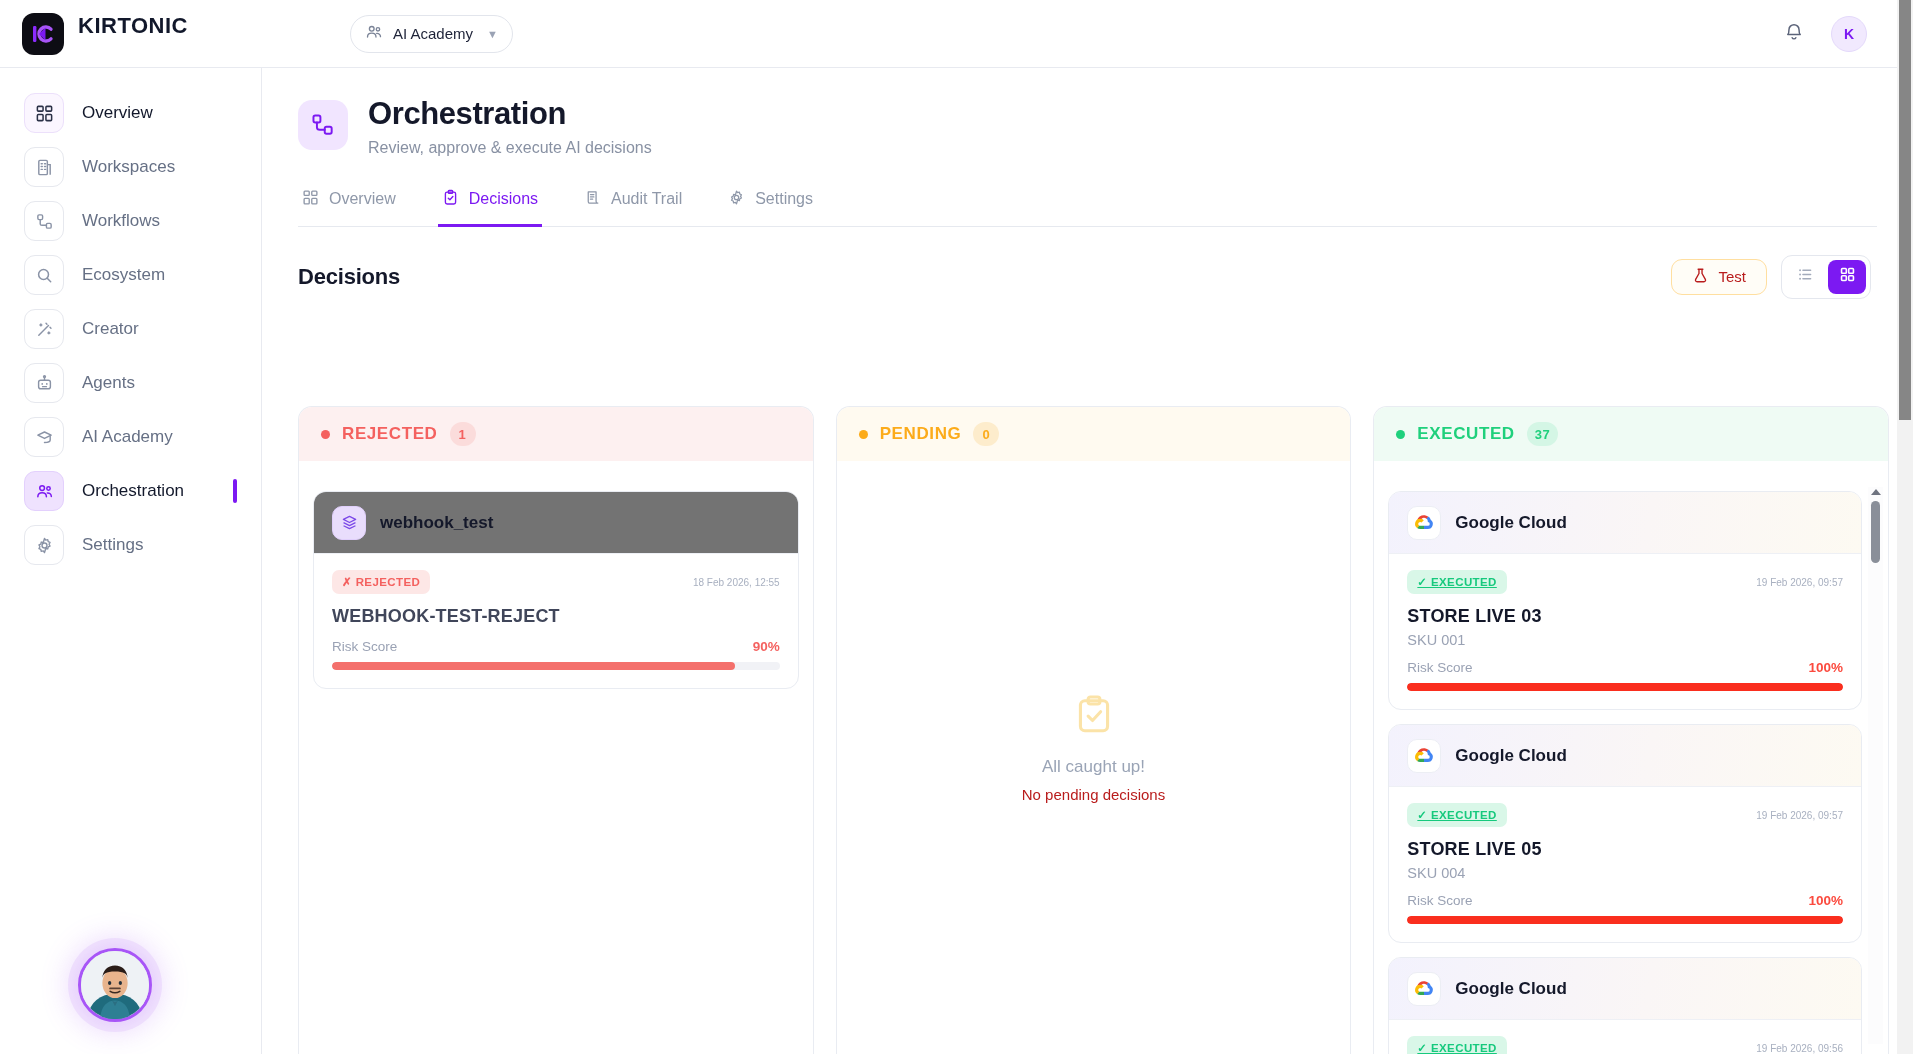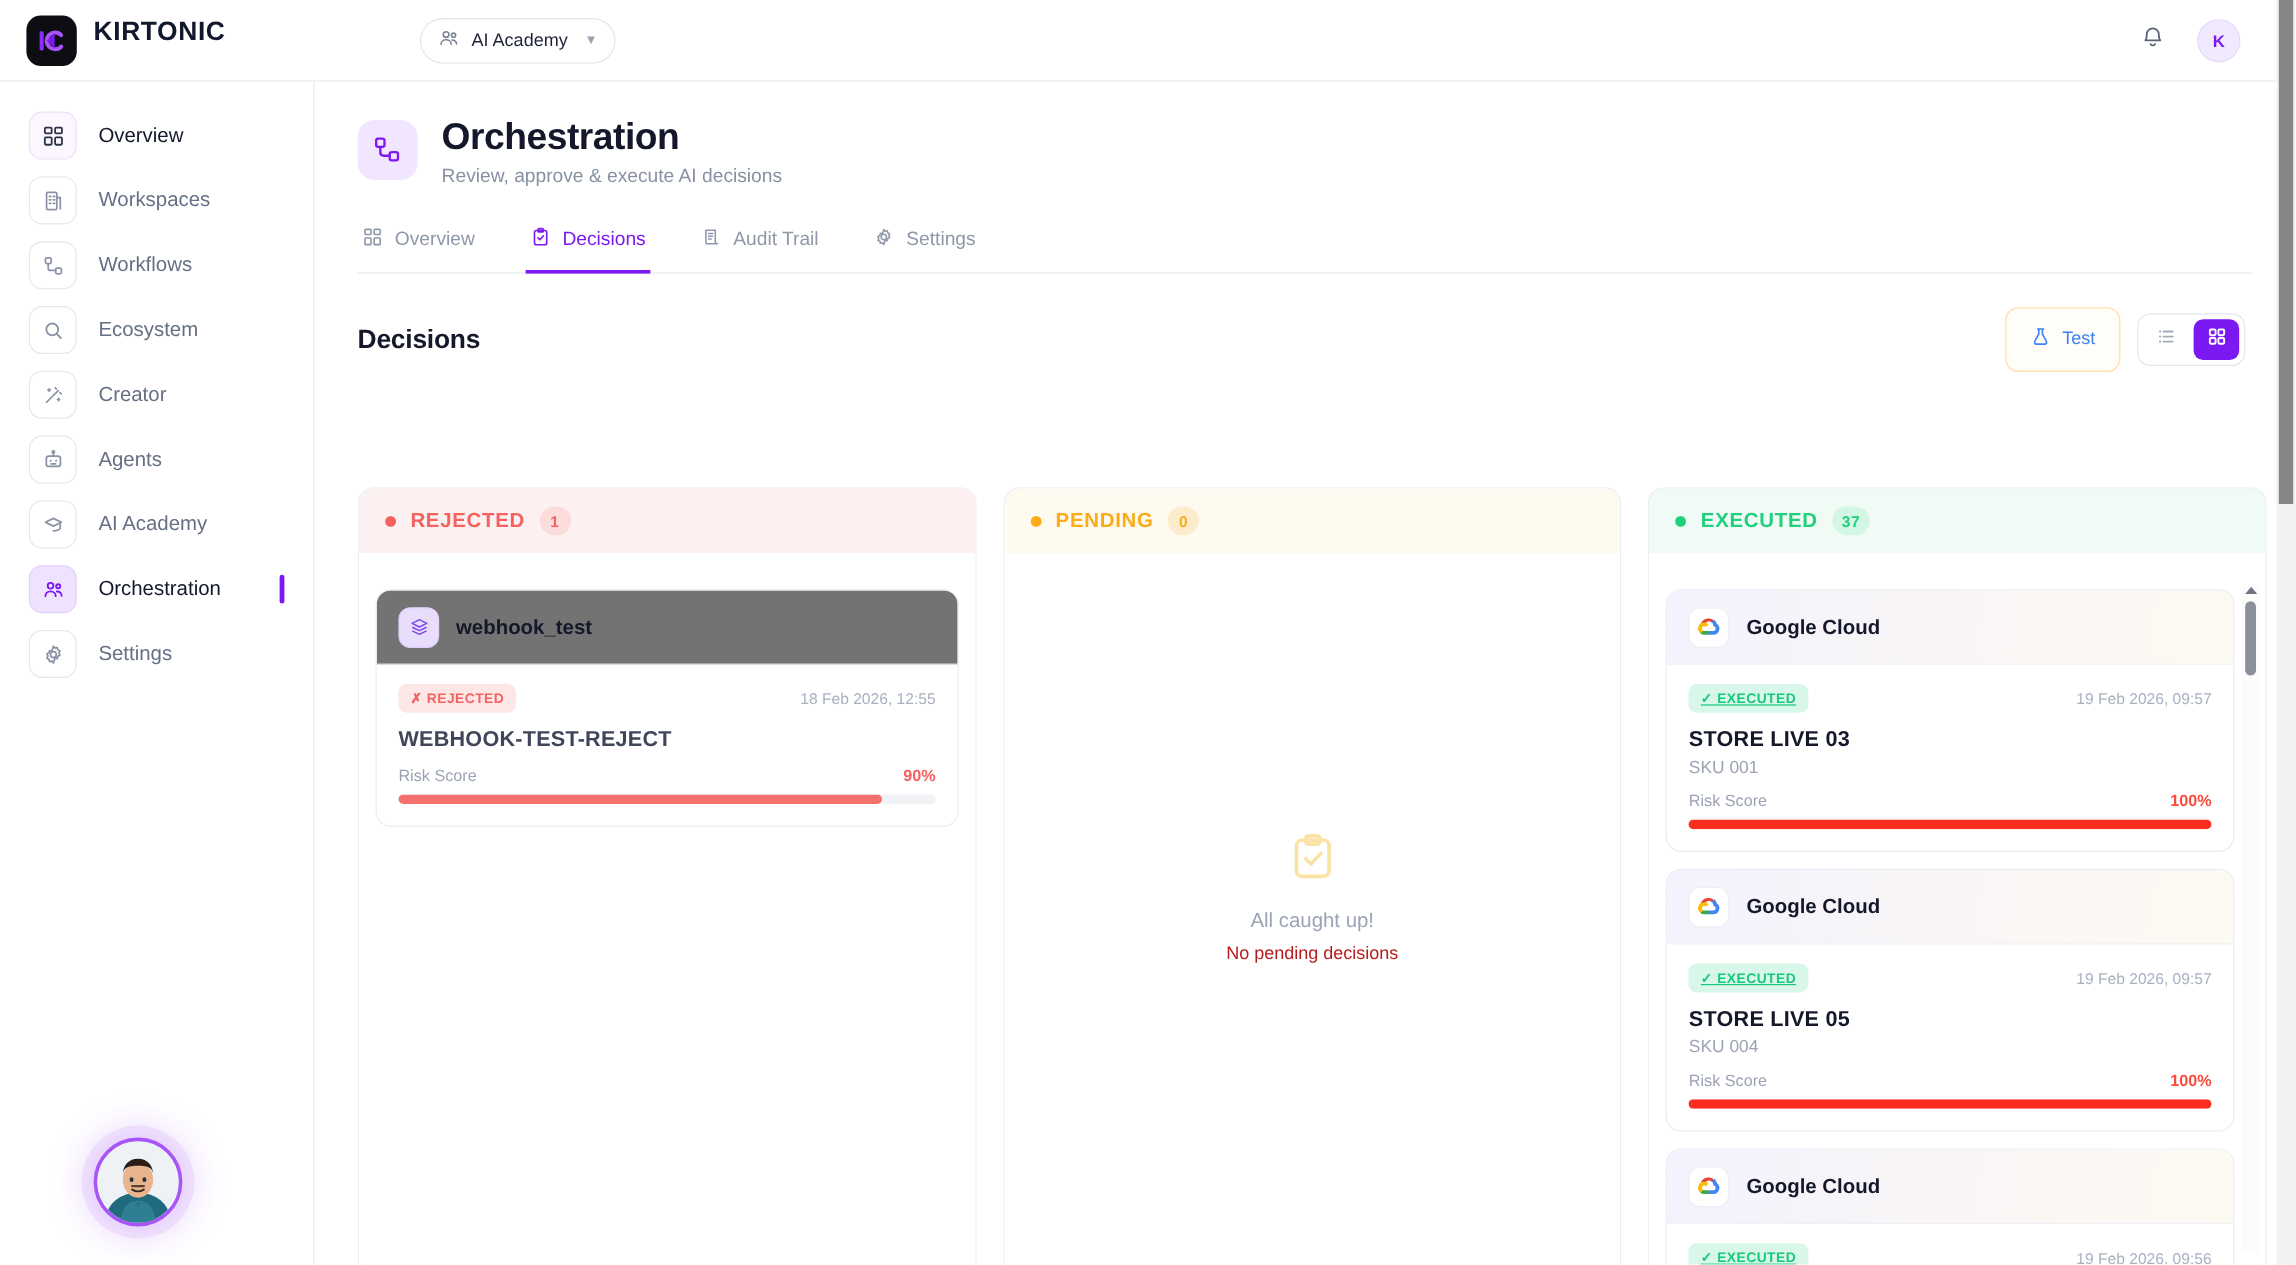--- a/index.html
+++ b/index.html
@@ -112,23 +112,23 @@
   }
   .tab.active { color: #7c19f2; border-bottom-color: #7c19f2; font-weight: 500; }
 
   .section-row {
     display: flex; align-items: center; margin: 28px 42px 0 36px;
   }
   .section-title { font-size: 22px; font-weight: 600; color: #14182a; letter-spacing: -0.2px;}
   .section-actions { margin-left: auto; display: flex; align-items: center; gap: 14px; }
   .btn-test {
     display: flex; align-items: center; gap: 9px;
-    height: 54px; padding: 0 20px; border-radius: 11px;
+    height: 36px; padding: 0 20px; border-radius: 11px;
     border: 1px solid #ffdfa0; background: #fffdf7;
-    color: #3b82f6; font-size: 15px; font-weight: 500;
+    color: #b91c1c; font-size: 15px; font-weight: 500;
   }
   .view-toggle {
     display: flex; align-items: center; gap: 4px;
     border: 1px solid #e4e7ee; border-radius: 11px; padding: 4px; background: #fff;
   }
   .vt-btn {
     width: 38px; height: 34px; border-radius: 8px;
     display: flex; align-items: center; justify-content: center; color: #a3abbb;
   }
   .vt-btn.active { background: #7c19f2; color: #fff; }
@@ -188,21 +188,21 @@
   .app-ico.purple { background: #e9ddfc; border-color: #e0cffb; color: #7c49e8; }
   .app-name { font-size: 17px; font-weight: 600; color: #14182a; }
   .card-body { padding: 16px 18px 18px 18px; }
   .card-row1 { display: flex; align-items: center; }
   .pill {
     font-size: 11.5px; font-weight: 700; letter-spacing: .4px;
     padding: 5px 10px; border-radius: 7px;
   }
   .pill.rejected { background: #fde7e6; color: #f4615f; }
   .pill.executed { background: #d9f7e8; color: #16c97d; text-decoration: underline; }
-  .ts { margin-left: auto; font-size: 13px; color: #a8b0c0; }
+  .ts { margin-left: auto; font-size: 10px; color: #a8b0c0; }
   .card-title { font-size: 18px; font-weight: 600; color: #40465a; margin-top: 12px; letter-spacing: .2px;}
   .card-title.dark { color: #14182a; }
   .card-sub { font-size: 14.5px; color: #9aa2b4; margin-top: 5px; }
   .risk-row { display: flex; align-items: baseline; margin-top: 12px; }
   .risk-label { font-size: 13.5px; color: #9aa2b4; }
   .risk-val { margin-left: auto; font-size: 13.5px; font-weight: 700; }
   .risk-val.r90 { color: #f4615f; }
   .risk-val.r100 { color: #fb4a3e; }
   .bar { height: 8px; border-radius: 5px; background: #f1f2f6; margin-top: 8px; overflow: hidden; }
   .bar > i { display: block; height: 100%; border-radius: 5px; }

